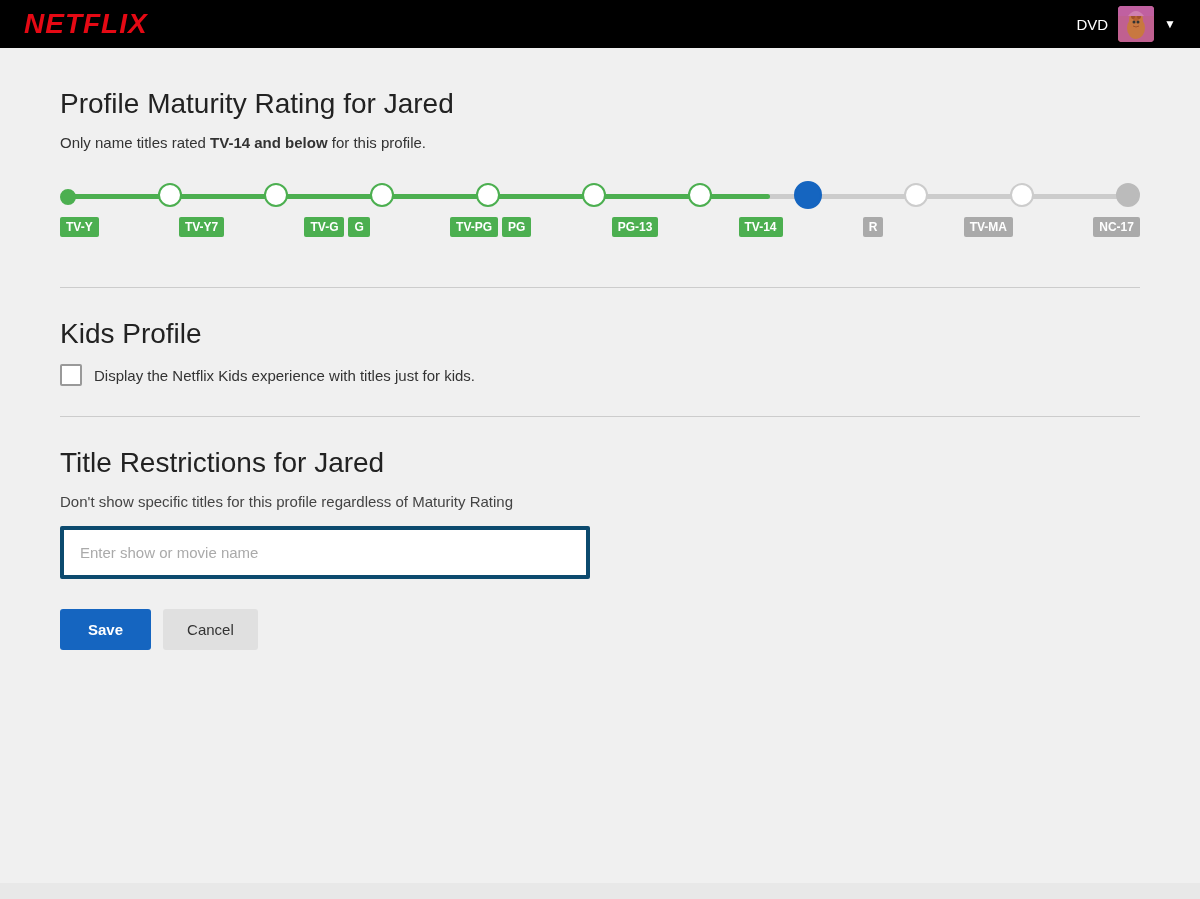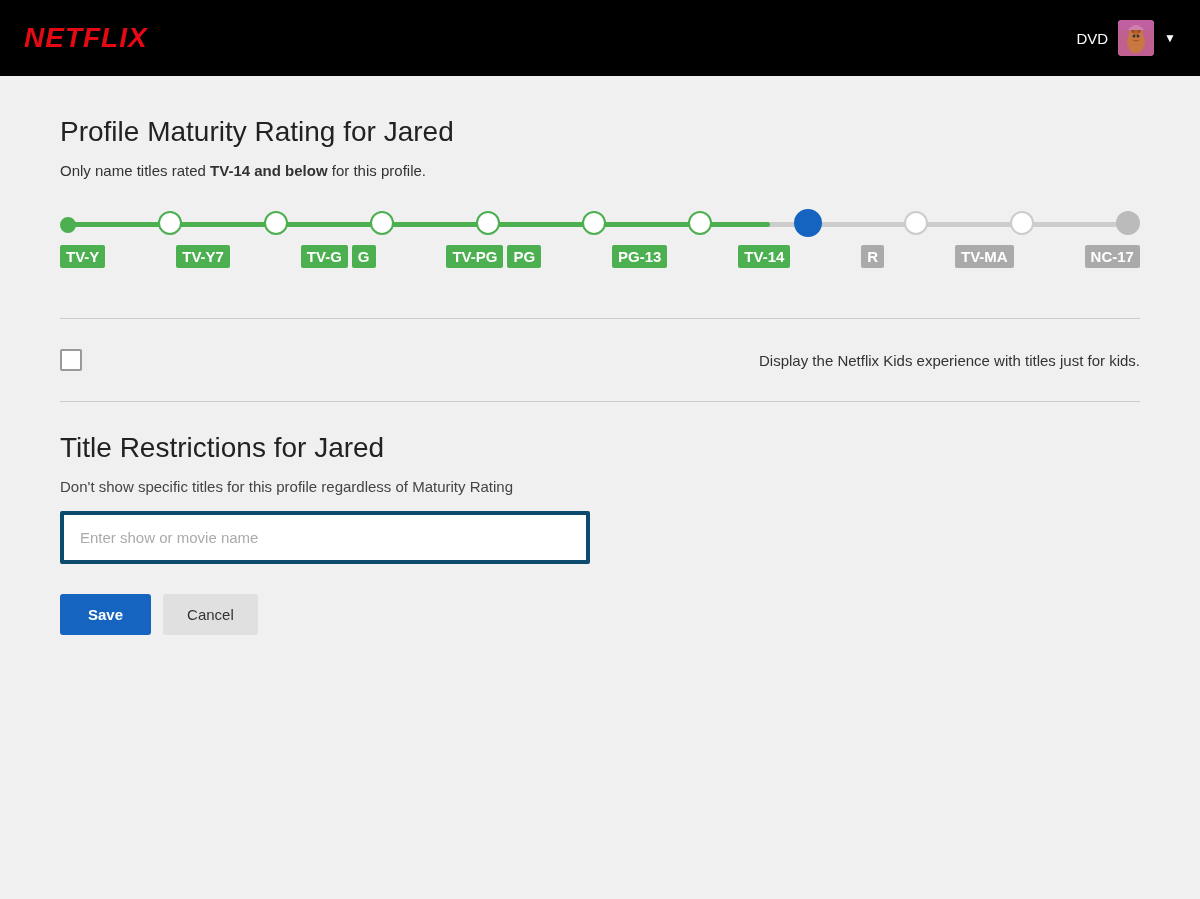--- a/index.html
+++ b/index.html
@@ -1,21 +1,21 @@
 <!DOCTYPE html>
 <html><head>
   <meta charset="utf-8">
   <style>
     * { box-sizing: border-box; margin: 0; padding: 0; }
     body { font-family: Arial, Helvetica, sans-serif; background: #e8e8e8; min-height: 899px; }
 
     
     .header {
       background: #000;
-      height: 76px;
+      height: 48px;
       display: flex;
       align-items: center;
       justify-content: space-between;
       padding: 0 24px;
     }
     .netflix-logo {
       color: #E50914;
       font-size: 28px;
       font-weight: 900;
       letter-spacing: 1px;
@@ -88,21 +88,20 @@
 
     
     .kids-section {
       margin-bottom: 16px;
     }
     .checkbox-row {
       display: flex;
       align-items: center;
       gap: 12px;
       margin-top: 10px;
-      justify-content: space-between;
     }
     .checkbox-box {
       width: 22px;
       height: 22px;
       border: 2px solid #999;
       background: #fff;
       border-radius: 2px;
       cursor: pointer;
       flex-shrink: 0;
     }
@@ -226,21 +225,21 @@
       margin-top: 8px;
     }
     .label-group {
       display: flex;
       gap: 4px;
       flex-direction: row;
     }
     .r-badge {
       background: #4CAF50;
       color: #fff;
-      font-size: 15px;
+      font-size: 12px;
       font-weight: 700;
       padding: 3px 6px;
       border-radius: 2px;
       white-space: nowrap;
     }
     .r-badge.grey {
       background: #aaa;
     }
   </style>
 </head>
@@ -341,20 +340,21 @@
         <div class="label-group">
           <span class="r-badge grey">NC-17</span>
         </div>
       </div>
     </div>
   </div>
 
   <hr class="divider">
 
   <div class="kids-section">
+    <h2 class="section-title">Kids Profile</h2>
     <div class="checkbox-row">
       <div class="checkbox-box"></div>
       <span class="checkbox-label">Display the Netflix Kids experience with titles just for kids.</span>
     </div>
   </div>
 
   <hr class="divider">
 
   <div class="title-restrictions">
     <h2 class="section-title">Title Restrictions for Jared</h2>

